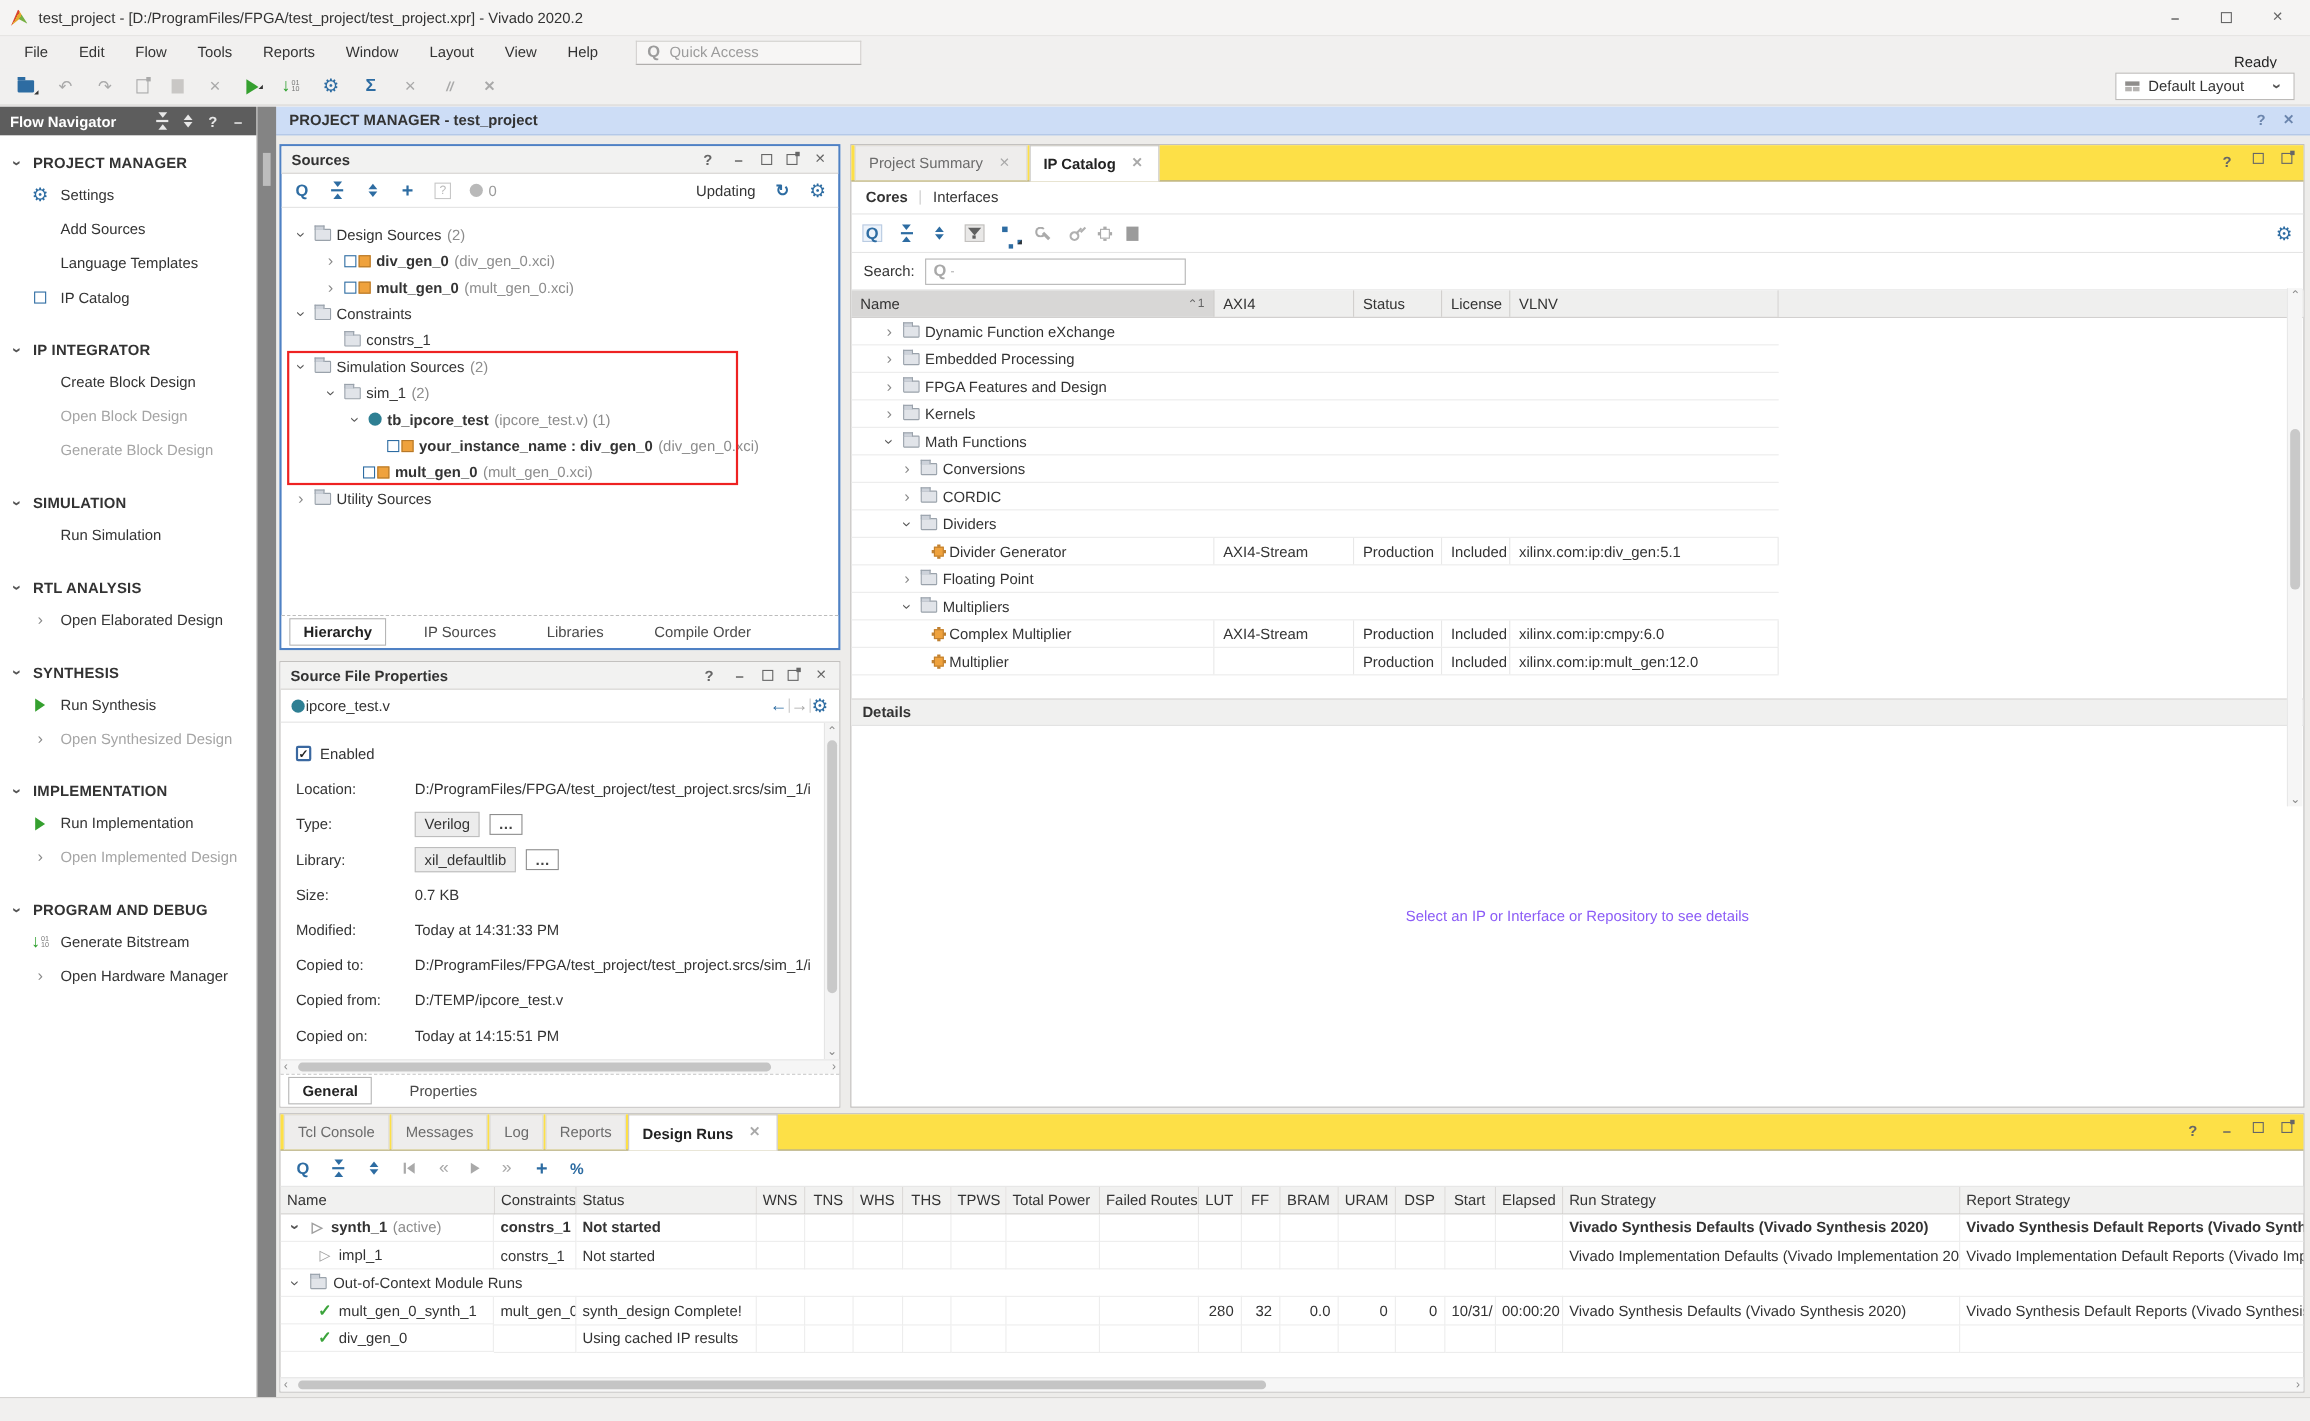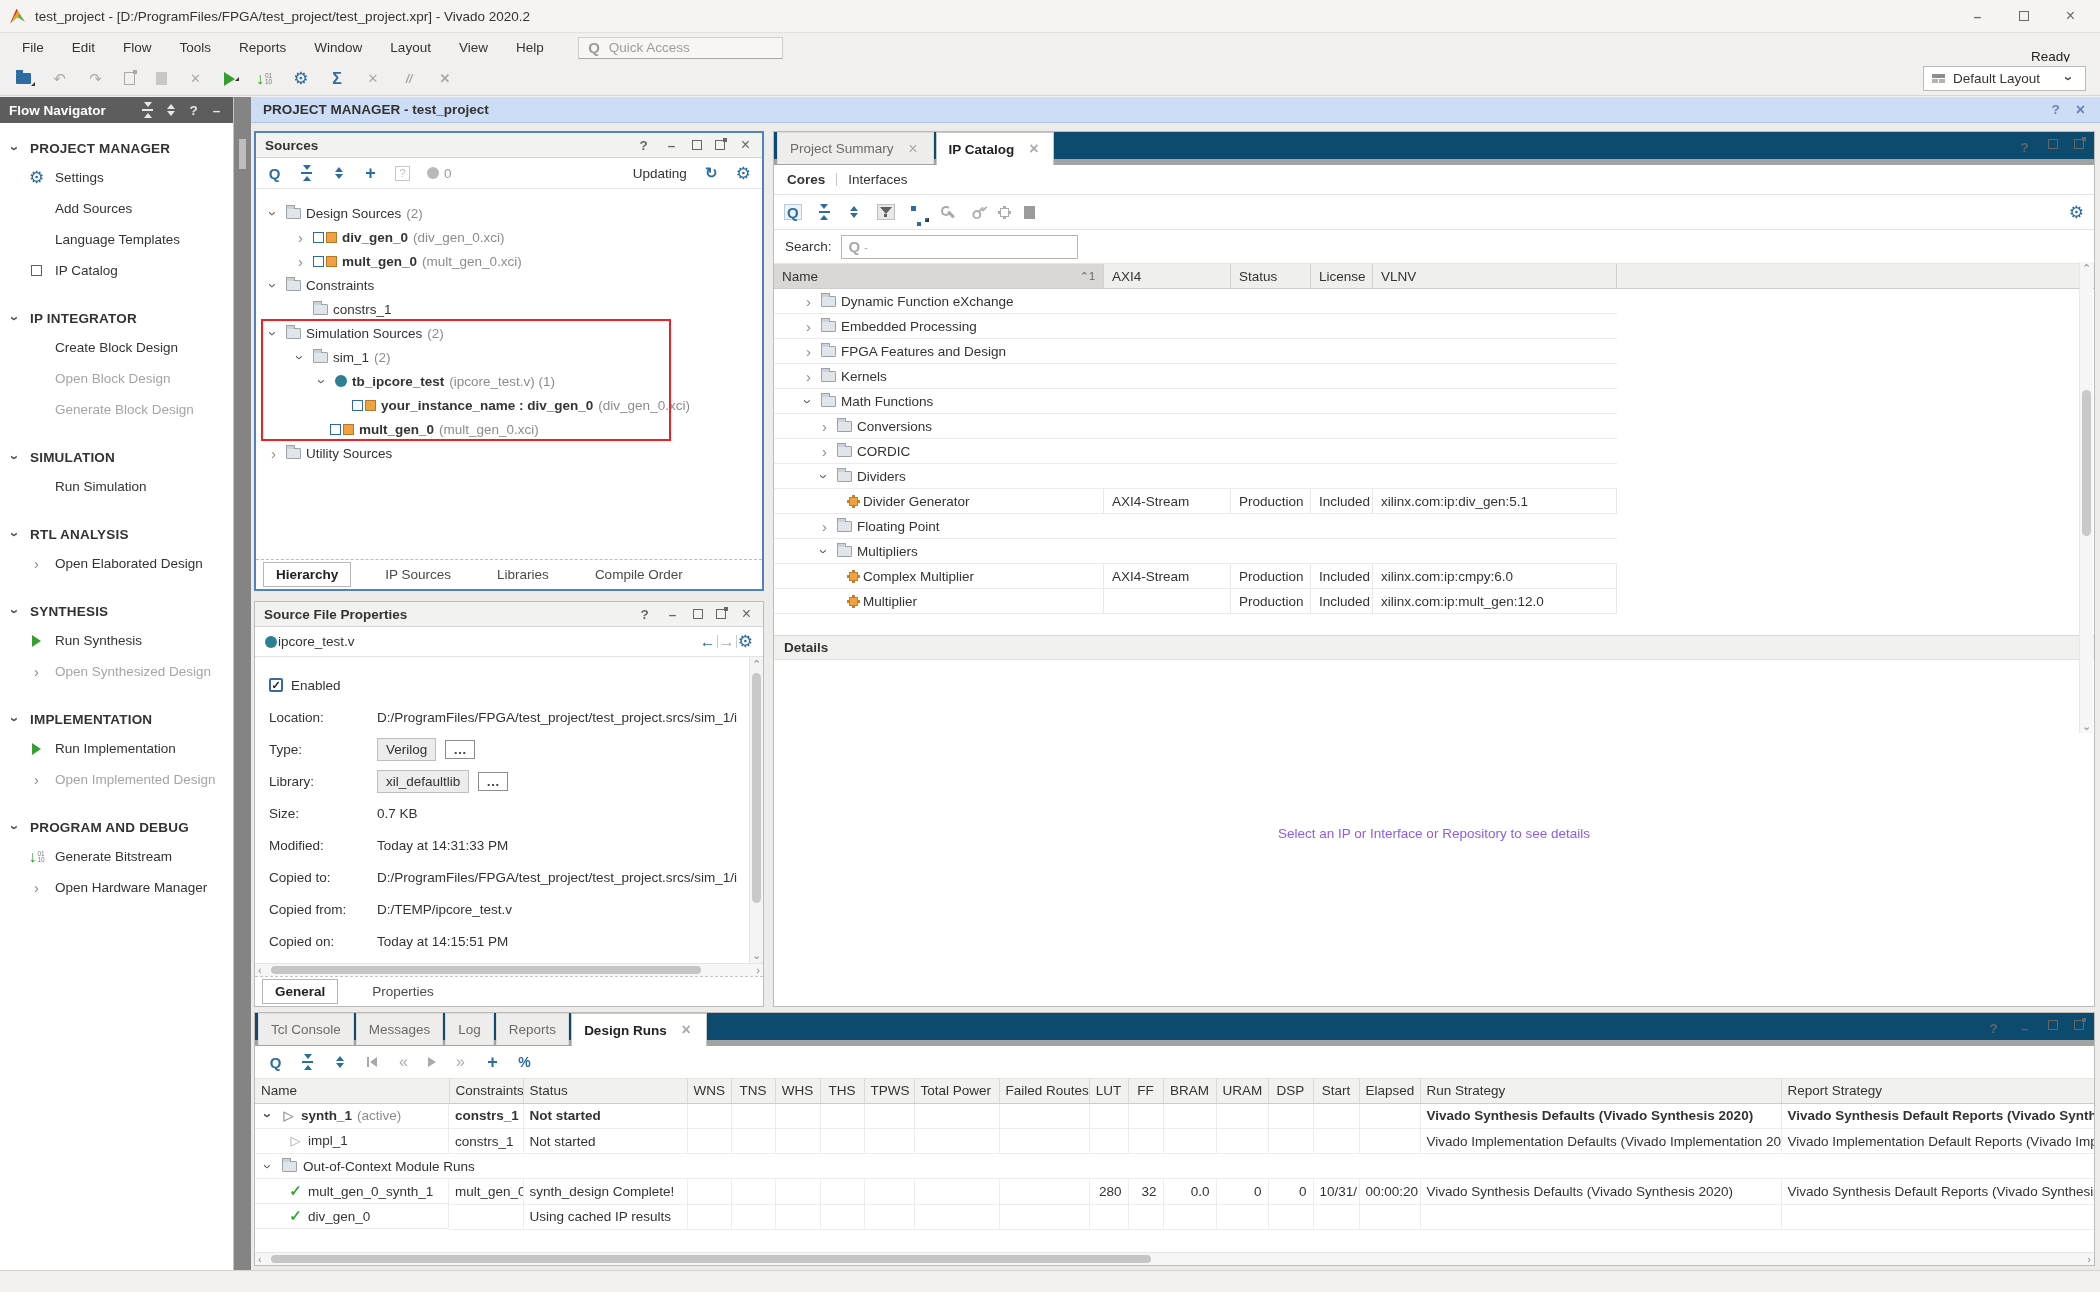--- a/index.html
+++ b/index.html
@@ -62,21 +62,21 @@
   .dots::before{content:"\2026";font-weight:bold;color:#444}
   .checkbox{width:14px;height:14px;border:2px solid #3a68a0;border-radius:2px;display:inline-flex;align-items:center;justify-content:center;margin-right:8px}
   .checkbox::before{content:"\2713";font-size:11px;font-weight:bold;color:#222}
   .vscroll{position:absolute;right:0;top:0;bottom:0;width:14px;background:#f4f4f4;border-left:1px solid #e5e5e5}
   .vscroll .thumb{position:absolute;left:2px;width:9px;background:#c9c9c9;border-radius:5px}
   .vscroll .ar{position:absolute;left:0;width:100%;text-align:center;color:#8a8a8a;font-size:11px}
   .hscroll{height:13px;border-top:1px solid #e5e5e5;background:#f6f6f6;position:relative;flex:none}
   .hscroll .thumb{position:absolute;top:2px;height:8px;background:#c5c5c5;border-radius:4px}
   .hscroll .ar{position:absolute;top:0;color:#8a8a8a;font-size:11px}
   
-  .dtabs{height:33px;background:#0c4a6e;border-bottom:6px solid #a3a3a3;display:flex;align-items:flex-start;padding-left:3px;gap:2px;flex:none;position:relative}
+  .dtabs{height:33px;background:#fde047;border-bottom:1px solid #a3a3a3;display:flex;align-items:flex-start;padding-left:3px;gap:2px;flex:none;position:relative}
   .dtab{height:32px;display:flex;align-items:center;gap:12px;padding:0 12px;color:#6b6b6b;border:1px solid #dddbd9;border-bottom:none;background:#eeedec}
   .dtab.active{background:#fff;font-weight:bold;color:#222;border-color:#c8c6c4;margin-bottom:-1px;height:33px}
   .dtabs .corner{position:absolute;right:10px;top:7px;display:flex;gap:16px;color:#777}
   .subtabs{height:30px;display:flex;align-items:center;gap:11px;padding-left:13px;border-bottom:1px solid #e5e5e5;flex:none}
   .vsep{width:1px;height:13px;background:#c9c9c9}
   .ip-tools{height:35px;display:flex;align-items:center;gap:15px;padding:0 10px;border-bottom:1px solid #e5e5e5;flex:none;position:relative}
   .boxed{border:1px solid #b9cbe2;background:#edf3fb;padding:2px}
   .boxedg{border:1px solid #c2c0be;background:#e9e8e7;padding:2px}
   .search-row{height:34px;display:flex;align-items:center;gap:9px;padding-left:11px;border-bottom:1px solid #e5e5e5;flex:none}
   .search-box{width:237px;height:24px;border:1px solid #b5b5b5;background:#fff;display:flex;align-items:center;padding:0 7px;gap:4px;color:#a8a8a8}

